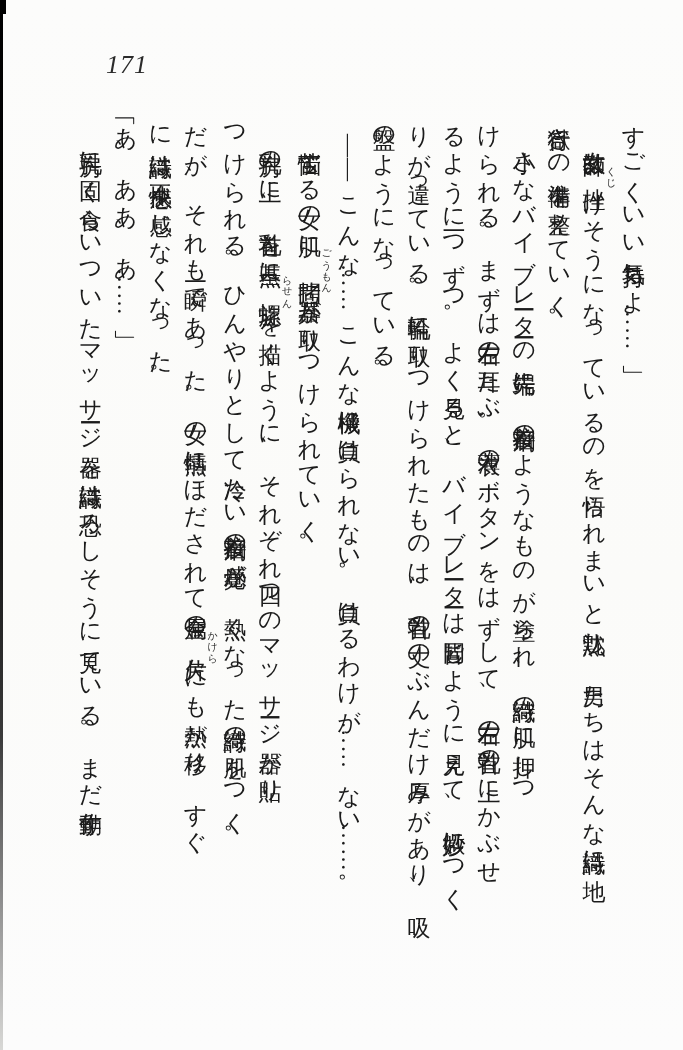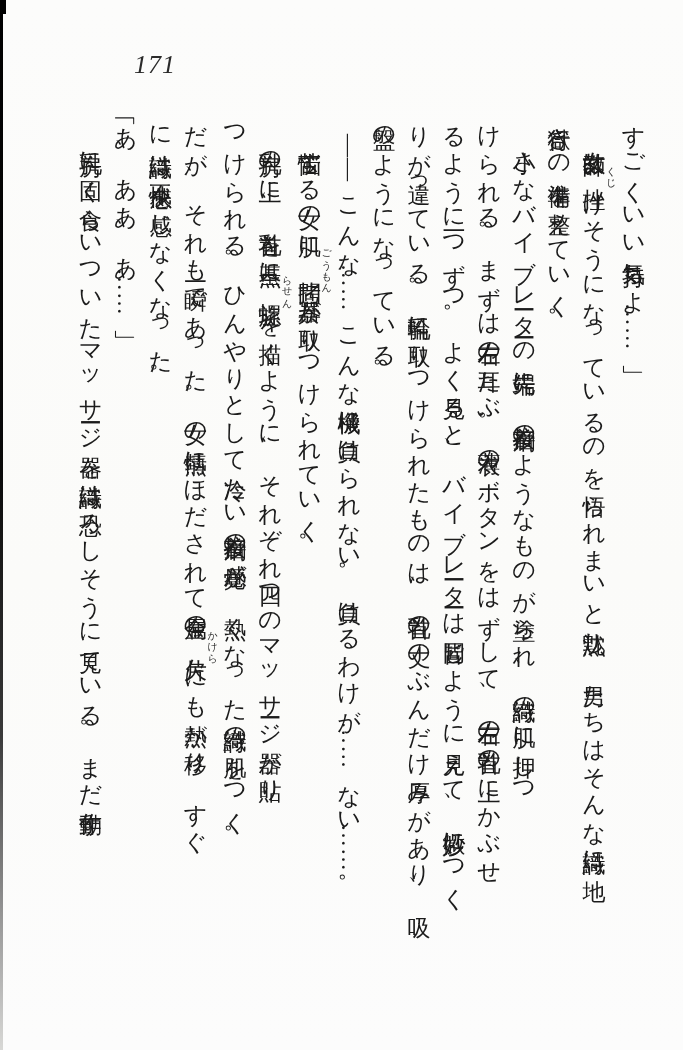--- a/index.html
+++ b/index.html
@@ -36,21 +36,20 @@
     background: #000;
   }
   .page-number {
     position: absolute;
     left: 106px;
     top: 50px;
     font-size: 26px;
     font-style: italic;
     color: #2b2b2b;
     letter-spacing: 1px;
-    margin-left: 28px;
   }
   .text-block {
     position: absolute;
     top: 110px;
     right: 32px;
     height: 938px;
     writing-mode: vertical-rl;
     text-orientation: mixed;
     font-size: 23px;
     line-height: 35px;        

